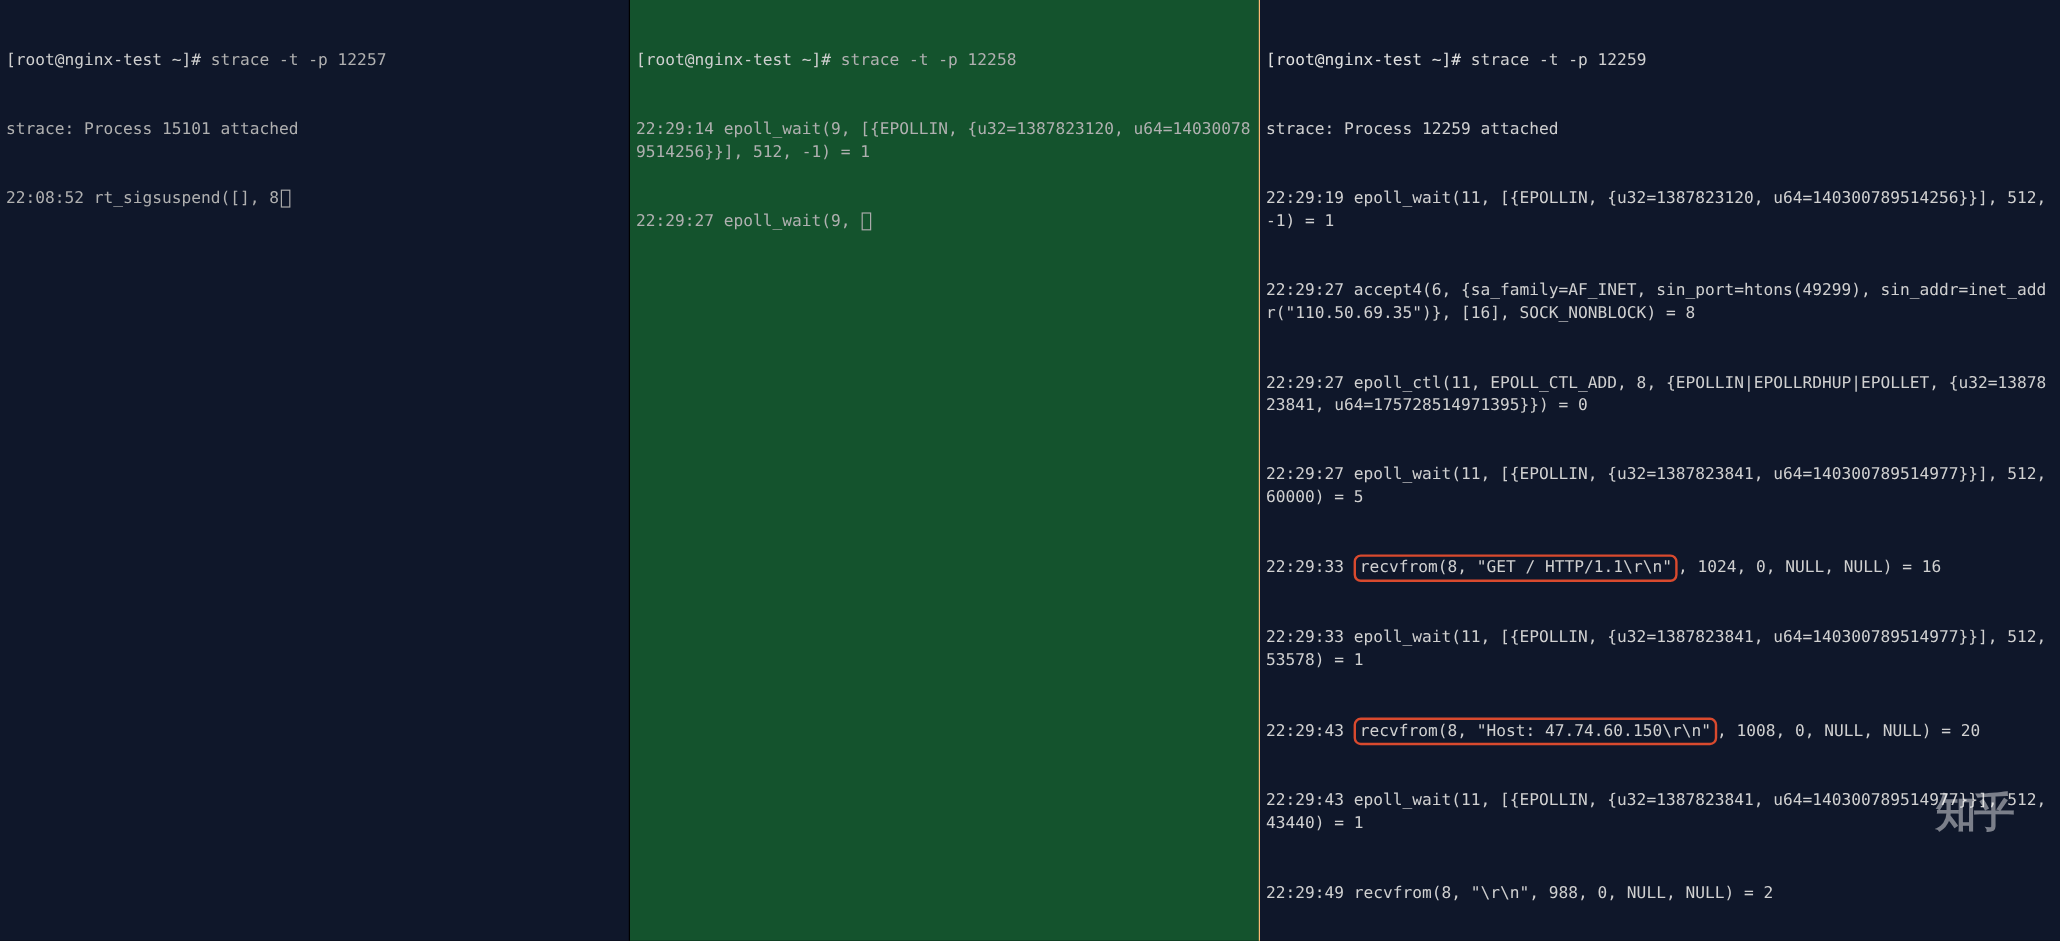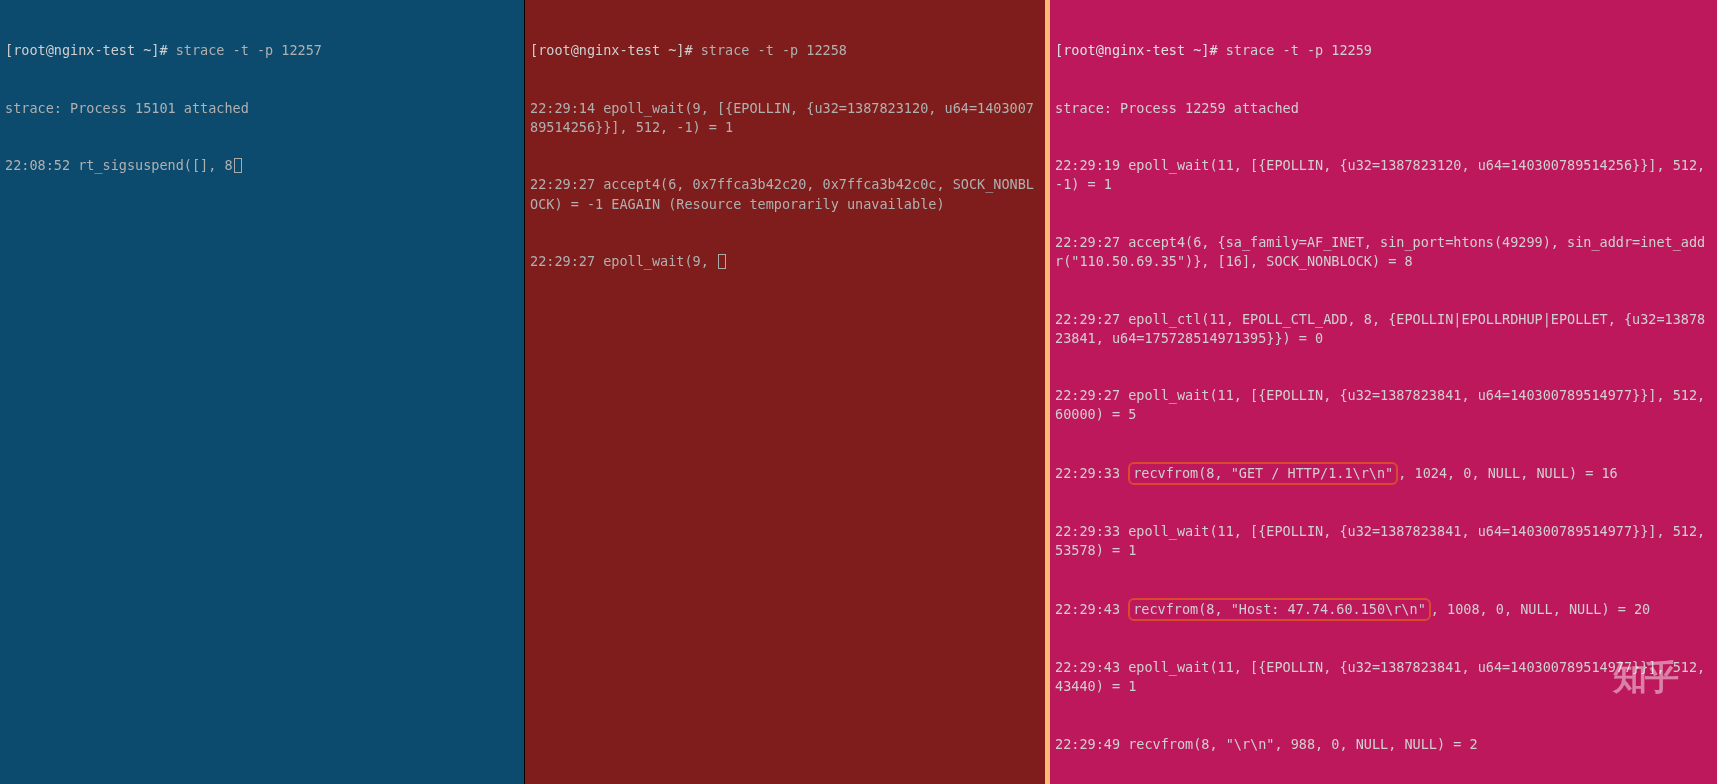--- a/index.html
+++ b/index.html
@@ -20,23 +20,23 @@
     height: 100%;
   }
   .pane {
     height: 100%;
     padding: 3px 5px;
     white-space: pre-wrap;
     word-break: break-all;
     overflow: hidden;
     position: relative;
   }
-  .pane-1 { width: 525px; background: #0c4a6e; border-right: 1px solid #000;}
-  .pane-2 { width: 525px; background: #7f1d1d; border-right: 5px solid #fdba74;}
-  .pane-3 { flex: 1; background: #be185d; color: #d0d0d0;}
+  .pane-1 { width: 525px; background: #0f172a; border-right: 1px solid #000;}
+  .pane-2 { width: 525px; background: #14532d; border-right: 1px solid #fdba74;}
+  .pane-3 { flex: 1; background: #0f172a; color: #d0d0d0;}
   .prompt { color: #cfcfcf; }
   .pane-3 .prompt { color: #e0e0e0; }
   .line { display: block; }
   .cursor {
     display: inline-block;
     width: 8px;
     height: 15px;
     border: 1px solid #aaa;
     vertical-align: text-bottom;
     margin-left: 1px;
@@ -76,21 +76,20 @@
 
   <div class="pane pane-1">
     <span class="line"><span class="prompt">[root@nginx-test ~]# </span><span>strace -t -p 12257</span></span>
     <span class="line">strace: Process 15101 attached</span>
     <span class="line"><span>22:08:52 rt_sigsuspend([], 8</span><span class="cursor"></span></span>
   </div>
 
   <div class="pane pane-2">
     <span class="line"><span class="prompt">[root@nginx-test ~]# </span><span>strace -t -p 12258</span></span>
     <span class="line">22:29:14 epoll_wait(9, [{EPOLLIN, {u32=1387823120, u64=140300789514256}}], 512, -1) = 1</span>
-    <span class="line">22:29:27 accept4(6, 0x7ffca3b42c20, 0x7ffca3b42c0c, SOCK_NONBLOCK) = -1 EAGAIN (Resource temporarily unavailable)</span>
     <span class="line"><span>22:29:27 epoll_wait(9, </span><span class="cursor"></span></span>
   </div>
 
   <div class="pane pane-3">
     <span class="line"><span class="prompt">[root@nginx-test ~]# </span><span>strace -t -p 12259</span></span>
     <span class="line">strace: Process 12259 attached</span>
     <span class="line">22:29:19 epoll_wait(11, [{EPOLLIN, {u32=1387823120, u64=140300789514256}}], 512, -1) = 1</span>
     <span class="line">22:29:27 accept4(6, {sa_family=AF_INET, sin_port=htons(49299), sin_addr=inet_addr("110.50.69.35")}, [16], SOCK_NONBLOCK) = 8</span>
     <span class="line">22:29:27 epoll_ctl(11, EPOLL_CTL_ADD, 8, {EPOLLIN|EPOLLRDHUP|EPOLLET, {u32=1387823841, u64=175728514971395}}) = 0</span>
     <span class="line">22:29:27 epoll_wait(11, [{EPOLLIN, {u32=1387823841, u64=140300789514977}}], 512, 60000) = 5</span>

